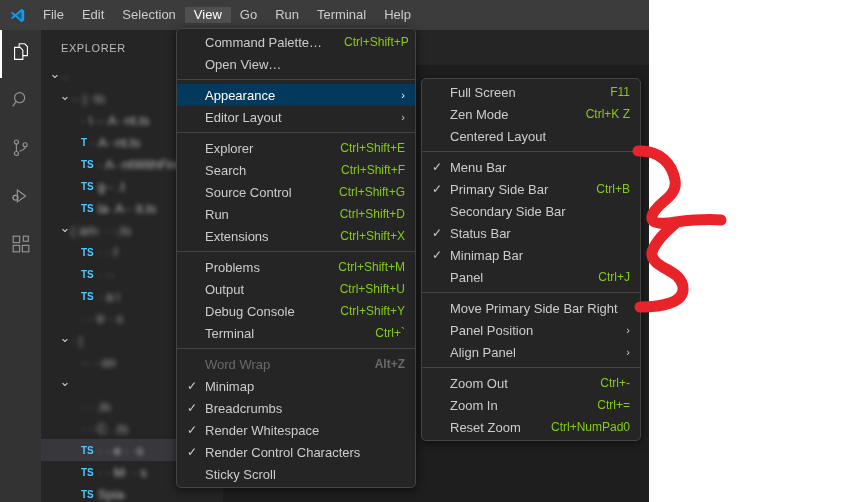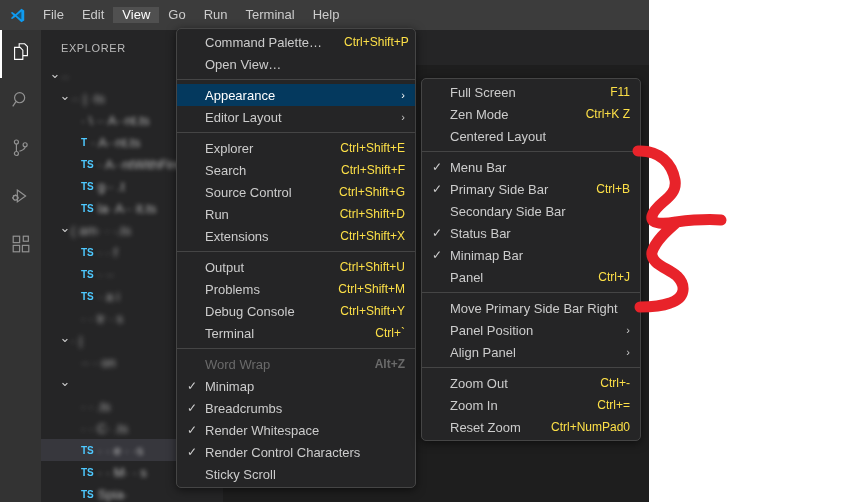--- a/index.html
+++ b/index.html
@@ -174,21 +174,21 @@
   .menu-item.disabled { color: #6a6a6a; }
   .mi-check {
     width: 18px; flex: 0 0 18px;
     font-size: 12px;
     color: #cccccc;
     text-align: left;
   }
   .menu-item.disabled .mi-check { color: #6a6a6a; }
   .mi-label { flex: 1 1 auto; }
   .mi-key {
-    color: #fde047;
+    color: #84cc16;
     font-size: 12px;
     margin-left: 22px;
     flex: 0 0 auto;
   }
   .menu-item.disabled .mi-key { color: #6a6a6a; font-weight: bold; }
   .mi-arrow {
     flex: 0 0 auto;
     margin-left: 22px;
     font-size: 11px;
     color: #cccccc;
@@ -219,20 +219,21 @@
     <div class="titlebar">
       <div class="vsc-logo">
         <svg width="17" height="17" viewBox="0 0 24 24">
           <path d="M17.5 2.5L9.2 10.3 4.6 6.9 2.5 8 6.4 12 2.5 16l2.1 1.1 4.6-3.4 8.3 7.8L21.5 19V5l-4-2.5z" fill="#0f9bf0"></path>
           <path d="M17.5 6.2v11.6L10.6 12l6.9-5.8z" fill="#1e1e1e" opacity="0.55"></path>
         </svg>
       </div>
       <div class="menubar" id="menubar">
           <div class="menubar-item">File</div>
           <div class="menubar-item">Edit</div>
+          <div class="menubar-item">Selection</div>
           <div class="menubar-item active">View</div>
           <div class="menubar-item">Go</div>
           <div class="menubar-item">Run</div>
           <div class="menubar-item">Terminal</div>
           <div class="menubar-item">Help</div>
         </div>
     </div>
 
     <div class="activitybar">
       <div class="act-item active">
@@ -439,27 +440,27 @@
           <span class="mi-key">Ctrl+Shift+D</span>
         </div>
         <div class="menu-item">
           <span class="mi-check"></span>
           <span class="mi-label">Extensions</span>
           <span class="mi-key">Ctrl+Shift+X</span>
         </div>
         <div class="menu-sep"></div>
         <div class="menu-item">
           <span class="mi-check"></span>
+          <span class="mi-label">Problems</span>
+          <span class="mi-key">Ctrl+Shift+M</span>
+        </div>
+        <div class="menu-item">
+          <span class="mi-check"></span>
           <span class="mi-label">Output</span>
           <span class="mi-key">Ctrl+Shift+U</span>
-        </div>
-        <div class="menu-item">
-          <span class="mi-check"></span>
-          <span class="mi-label">Problems</span>
-          <span class="mi-key">Ctrl+Shift+M</span>
         </div>
         <div class="menu-item">
           <span class="mi-check"></span>
           <span class="mi-label">Debug Console</span>
           <span class="mi-key">Ctrl+Shift+Y</span>
         </div>
         <div class="menu-item">
           <span class="mi-check"></span>
           <span class="mi-label">Terminal</span>
           <span class="mi-key">Ctrl+`</span>

